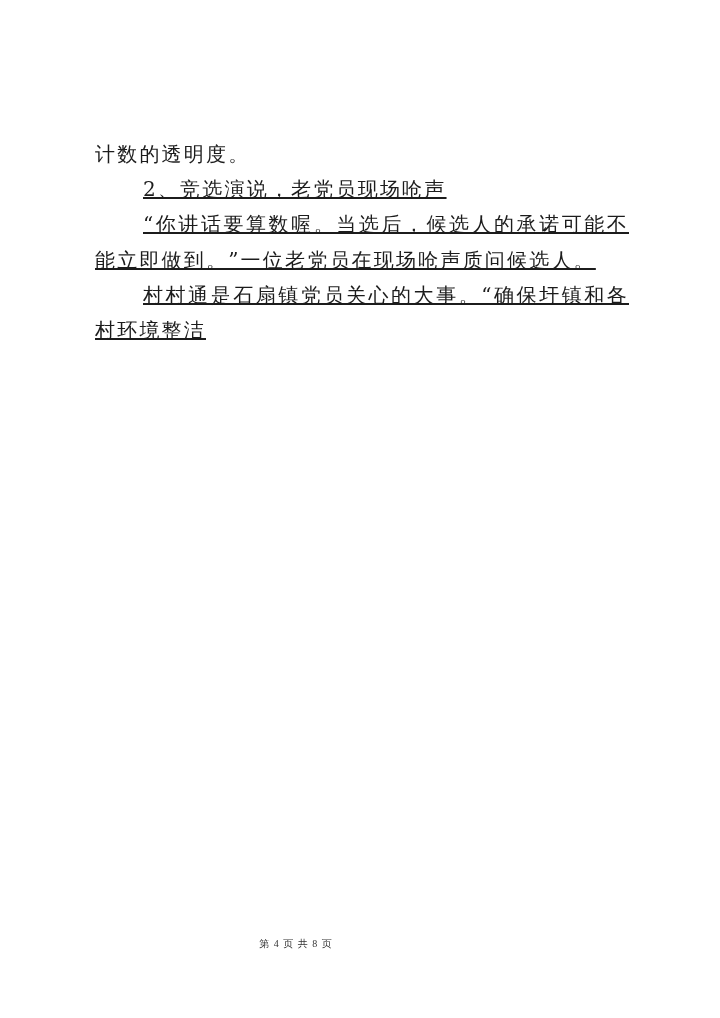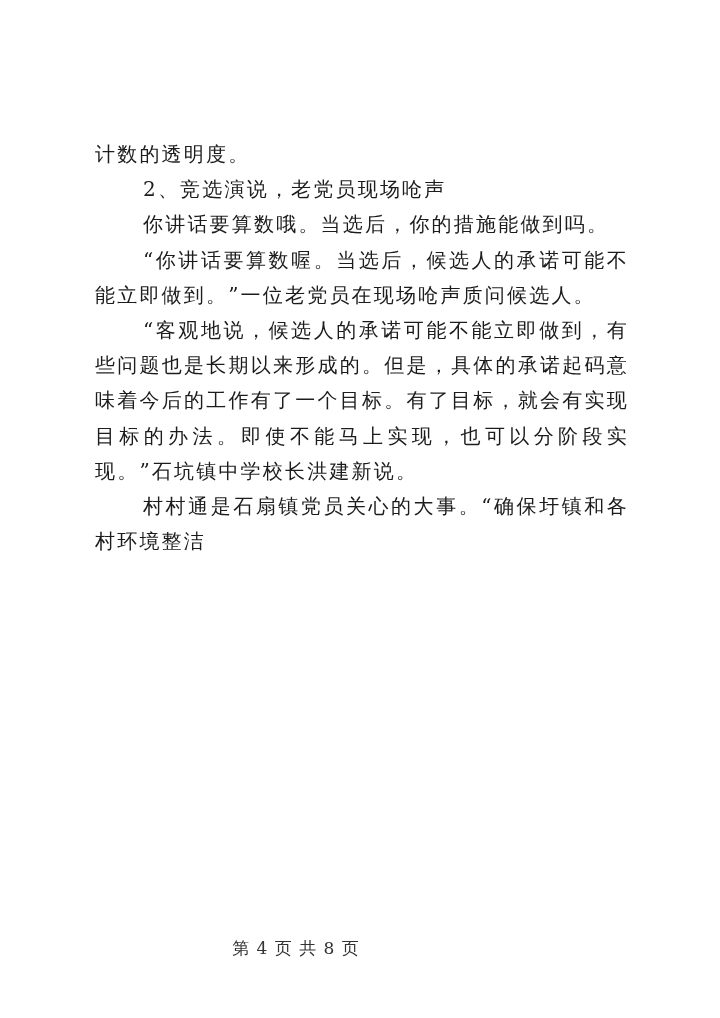--- a/index.html
+++ b/index.html
@@ -33,39 +33,39 @@
       font-size: 20px;
       line-height: 35.2px;
       letter-spacing: 2.2px;
       text-align: justify;
       text-align-last: left;
       word-break: break-all;
       color: #1c1c1c;
     }
     .indent {
       text-indent: 48px;
+      text-decoration: underline;
     }
     .footer {
       position: absolute;
       top: 937px;
       left: 0;
       width: 592px;
       text-align: center;
-      font-size: 17px;
+      font-size: 10px;
       color: #333333;
       letter-spacing: 1px;
+      font-family: Liberation Serif, serif;
     }
   </style>
 </head>
 <body>
 
 <div class="page">
   <div class="content">
     <p class="para">计数的透明度。</p>
     <p class="para indent">2、竞选演说，老党员现场呛声</p>
-    <p class="para indent">你讲话要算数哦。当选后，你的措施能做到吗。</p>
     <p class="para indent">“你讲话要算数喔。当选后，候选人的承诺可能不能立即做到。”一位老党员在现场呛声质问候选人。</p>
-    <p class="para indent">“客观地说，候选人的承诺可能不能立即做到，有些问题也是长期以来形成的。但是，具体的承诺起码意味着今后的工作有了一个目标。有了目标，就会有实现目标的办法。即使不能马上实现，也可以分阶段实现。”石坑镇中学校长洪建新说。</p>
     <p class="para indent">村村通是石扇镇党员关心的大事。“确保圩镇和各村环境整洁</p>
   </div>
 
   <div class="footer">第 4 页  共 8 页</div>
 </div>
 
 </body></html>

